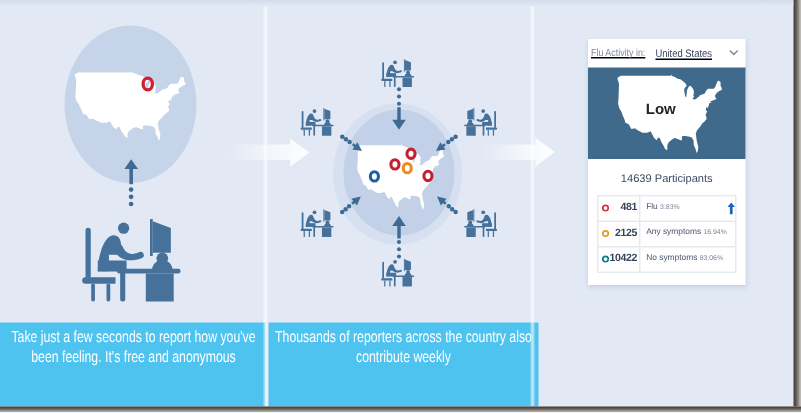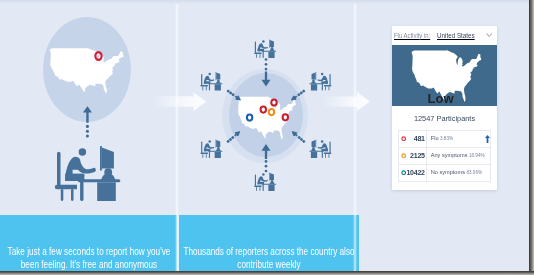--- a/index.html
+++ b/index.html
@@ -10,34 +10,34 @@
   .topline{position:absolute;left:0;top:0;width:529px;height:4px;z-index:9;
        background:linear-gradient(#d4dcec 0%,#dbe2f0 50%,#e2e9f5 100%);}
   .shadow-r{position:absolute;left:529px;top:0;width:5px;height:271px;
        background:linear-gradient(to right,#3a332f 0%,#6d6762 45%,#a9a6a2 80%,#c4c2bf 100%);}
   .shadow-b{position:absolute;left:0;top:271px;width:534px;height:4px;
        background:linear-gradient(#3a332f 0%,#6d6762 45%,#a9a6a2 80%,#c4c2bf 100%);}
   .panel{position:absolute;top:0;height:271px;}
   .divider{position:absolute;top:0;height:271px;width:4px;
        background:linear-gradient(to right,rgba(255,255,255,0),rgba(255,255,255,.62) 45%,rgba(255,255,255,.62) 55%,rgba(255,255,255,0));}
   .caption{position:absolute;bottom:0;height:56px;background:#4ec3f0;color:#fff;
-    display:flex;align-items:flex-end;justify-content:center;box-sizing:border-box;padding-top:4px;}
+    display:flex;align-items:flex-start;justify-content:center;box-sizing:border-box;padding-top:4px;}
   .caption span{display:block;flex:0 0 auto;text-align:center;font-size:10.75px;line-height:12.9px;
     transform:scaleX(0.762);transform-origin:center center;white-space:normal;}
   svg{display:block;}
   .abs{position:absolute;}
   
   #card{position:absolute;left:392px;top:26px;width:105px;height:164px;background:#fff;
      box-shadow:0 1px 3px rgba(60,80,110,.18);}
   #cardhead{height:19px;display:flex;align-items:center;padding:0 4px 0 2px;box-sizing:border-box;text-decoration:underline;}
   .fl-lbl{font-size:6.9px;color:#7f8b9d;margin-right:5px;white-space:nowrap;transform:scaleX(0.86);transform-origin:left center;}
   .fl-val{font-size:7.3px;color:#36455b;white-space:nowrap;transform:scaleX(0.86);transform-origin:left center;margin-left:-4px;}
   .chev{margin-left:auto;line-height:0;margin-right:1px;}
   #cardmap{position:relative;height:61px;background:#3f6a8b;}
-  .lowlbl{position:absolute;left:2.5px;width:92px;top:25.2px;text-align:center;font-size:13px;line-height:8.3px;font-weight:bold;color:#232323;margin-top:25px;}
+  .lowlbl{position:absolute;left:2.5px;width:92px;top:25.2px;text-align:center;font-size:10px;line-height:8.3px;font-weight:bold;color:#232323;}
   #partic{text-align:center;font-size:7.4px;color:#3b4a60;padding-top:8.4px;padding-bottom:6.5px;}
   #tbl{margin:0 6px;border:1px solid #e6e9ee;border-collapse:collapse;width:93px;}
   #tbl td{border-top:1px solid #e6e9ee;height:16px;padding:0;vertical-align:middle;line-height:1;}
   #tbl tr:first-child td{border-top:none;}
   .c-num{width:25.5px;border-right:1px solid #e6e9ee;white-space:nowrap;}
   .c-numin{display:flex;align-items:center;padding:0 1.5px 0 2px;}
   .c-num b{font-size:7.05px;color:#34445c;letter-spacing:-0.25px;margin-left:auto;}
   .ring{display:flex;align-items:center;line-height:0;}
   .c-lbl{padding-left:3.5px !important;font-size:5.6px;color:#4a5568;white-space:nowrap;}
   .c-lbl i{font-style:normal;font-size:4.6px;color:#7a8699;margin-left:1.5px;}
@@ -293,21 +293,21 @@
       </span>
     </div>
     <div id="cardmap">
       <svg width="104" height="62" viewBox="0 0 104 62">
         <g transform="translate(19.34,4.66) scale(0.07119,0.09559)">
           <path fill="#ffffff" d="M 5.1,22.5 32.2,11.2 37.3,9.0 135.6,9.0 254.2,9.0 355.9,9.0 471.2,9.0 505.1,9.0 505.9,0.4 515.3,11.2 542.4,18.0 567.8,29.2 593.2,33.7 618.6,47.2 644.1,65.2 652.5,78.7 642.4,87.7 632.2,96.7 628.8,110.2 633.9,134.9 640.7,155.2 647.5,159.7 652.5,132.7 655.9,110.2 664.4,94.5 678.0,81.0 683.1,81.0 688.1,78.7 703.4,90.0 718.6,110.2 720.3,132.7 713.6,143.9 722.0,155.2 710.2,166.4 708.5,173.2 737.3,173.2 754.2,159.7 766.1,155.2 779.7,143.9 805.1,137.2 822.0,132.7 830.5,116.9 850.8,99.0 876.3,99.0 906.8,99.0 913.6,92.2 920.3,87.7 928.8,67.5 945.8,42.7 959.3,47.2 969.5,51.7 969.5,78.7 981.4,94.5 979.7,108.0 957.6,114.7 939.0,125.9 927.1,134.9 918.6,146.2 920.3,159.7 932.2,168.7 911.9,177.7 894.9,182.2 878.0,186.7 866.1,193.4 893.2,191.2 864.4,200.2 861.0,211.4 849.2,236.1 839.0,222.7 830.5,249.6 844.1,256.4 832.2,278.9 825.4,281.1 833.9,290.1 839.0,310.4 822.0,326.1 798.3,341.8 779.7,362.1 749.2,389.1 737.3,413.8 740.7,427.3 745.8,458.8 761.0,503.8 757.6,530.8 747.5,545.4 744.1,546.5 739.0,528.5 732.2,515.0 718.6,492.5 716.9,461.0 700.0,438.6 688.1,436.3 669.5,431.8 640.7,429.6 618.6,429.6 606.8,431.8 608.5,454.3 600.0,461.0 584.7,454.3 562.7,447.6 539.0,443.1 525.4,447.6 506.8,458.8 484.7,472.3 471.2,492.5 471.2,521.8 467.8,528.5 449.2,517.3 432.2,492.5 415.3,470.0 398.3,440.8 383.1,440.8 372.9,458.8 347.5,443.1 327.1,413.8 313.6,395.8 284.7,407.1 237.3,407.1 172.9,380.1 176.3,375.6 133.9,380.1 110.2,346.3 76.3,335.1 72.9,319.4 50.8,281.1 42.4,260.9 20.3,233.9 10.2,202.4 13.6,170.9 15.3,137.2 16.9,108.0 18.6,72.0 15.3,54.0 5.1,33.7 Z"></path>
         </g>
       </svg>
       <div class="lowlbl">Low</div>
     </div>
-    <div id="partic">12547 Participants</div>
+    <div id="partic">14639 Participants</div>
     <table id="tbl">
           <tbody>
       <tr>
         <td class="c-num">
                 <div class="c-numin">
                   <span class="ring">
                     <svg width="5.4" height="5.4" viewBox="0 0 7 7">
                       <circle cx="3.5" cy="3.5" r="2.35" fill="none" stroke="#e0313f" stroke-width="1.5"></circle>
                     </svg>
                   </span>

